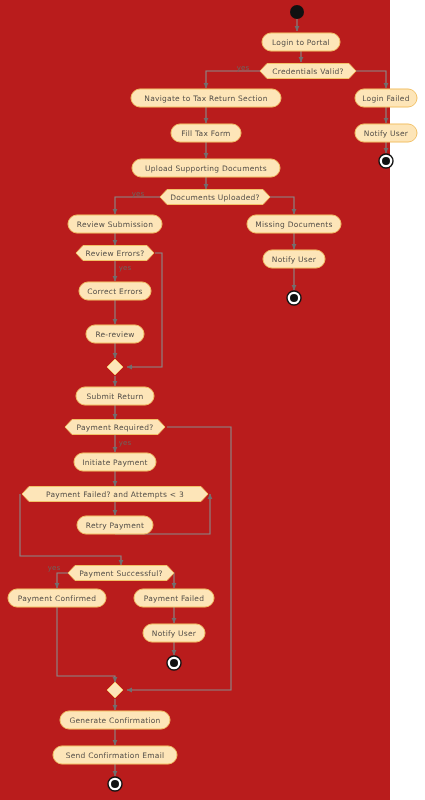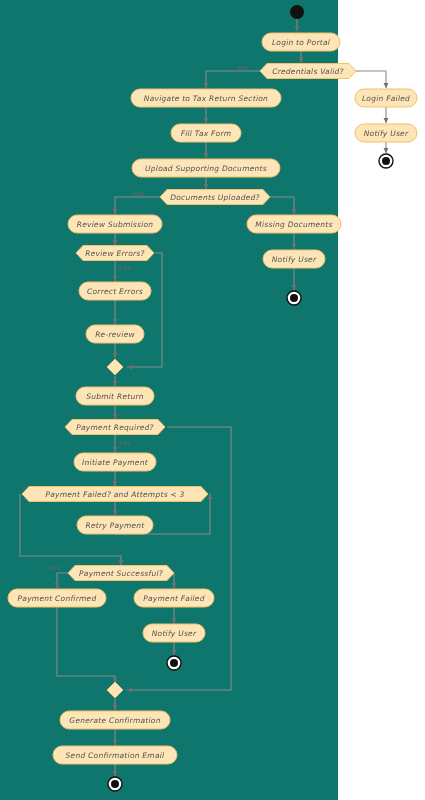--- a/index.html
+++ b/index.html
@@ -9,24 +9,23 @@
     background: #ffffff;
   }
   body {
     width: 425px;
     height: 800px;
     overflow: hidden;
     font-family: "DejaVu Sans", sans-serif;
   }
   #diagram-root {
     position: relative;
-    width: 338px;
+    width: 390px;
     height: 800px;
-    background: #0f766e;
-    font-style: italic;
+    background: #b91c1c;
   }
   svg#activity-diagram {
     display: block;
     width: 425px;
     height: 800px;
   }
   .node-label {
     font-family: "DejaVu Sans", sans-serif;
     font-size: 7.5px;
     fill: #55504a;

